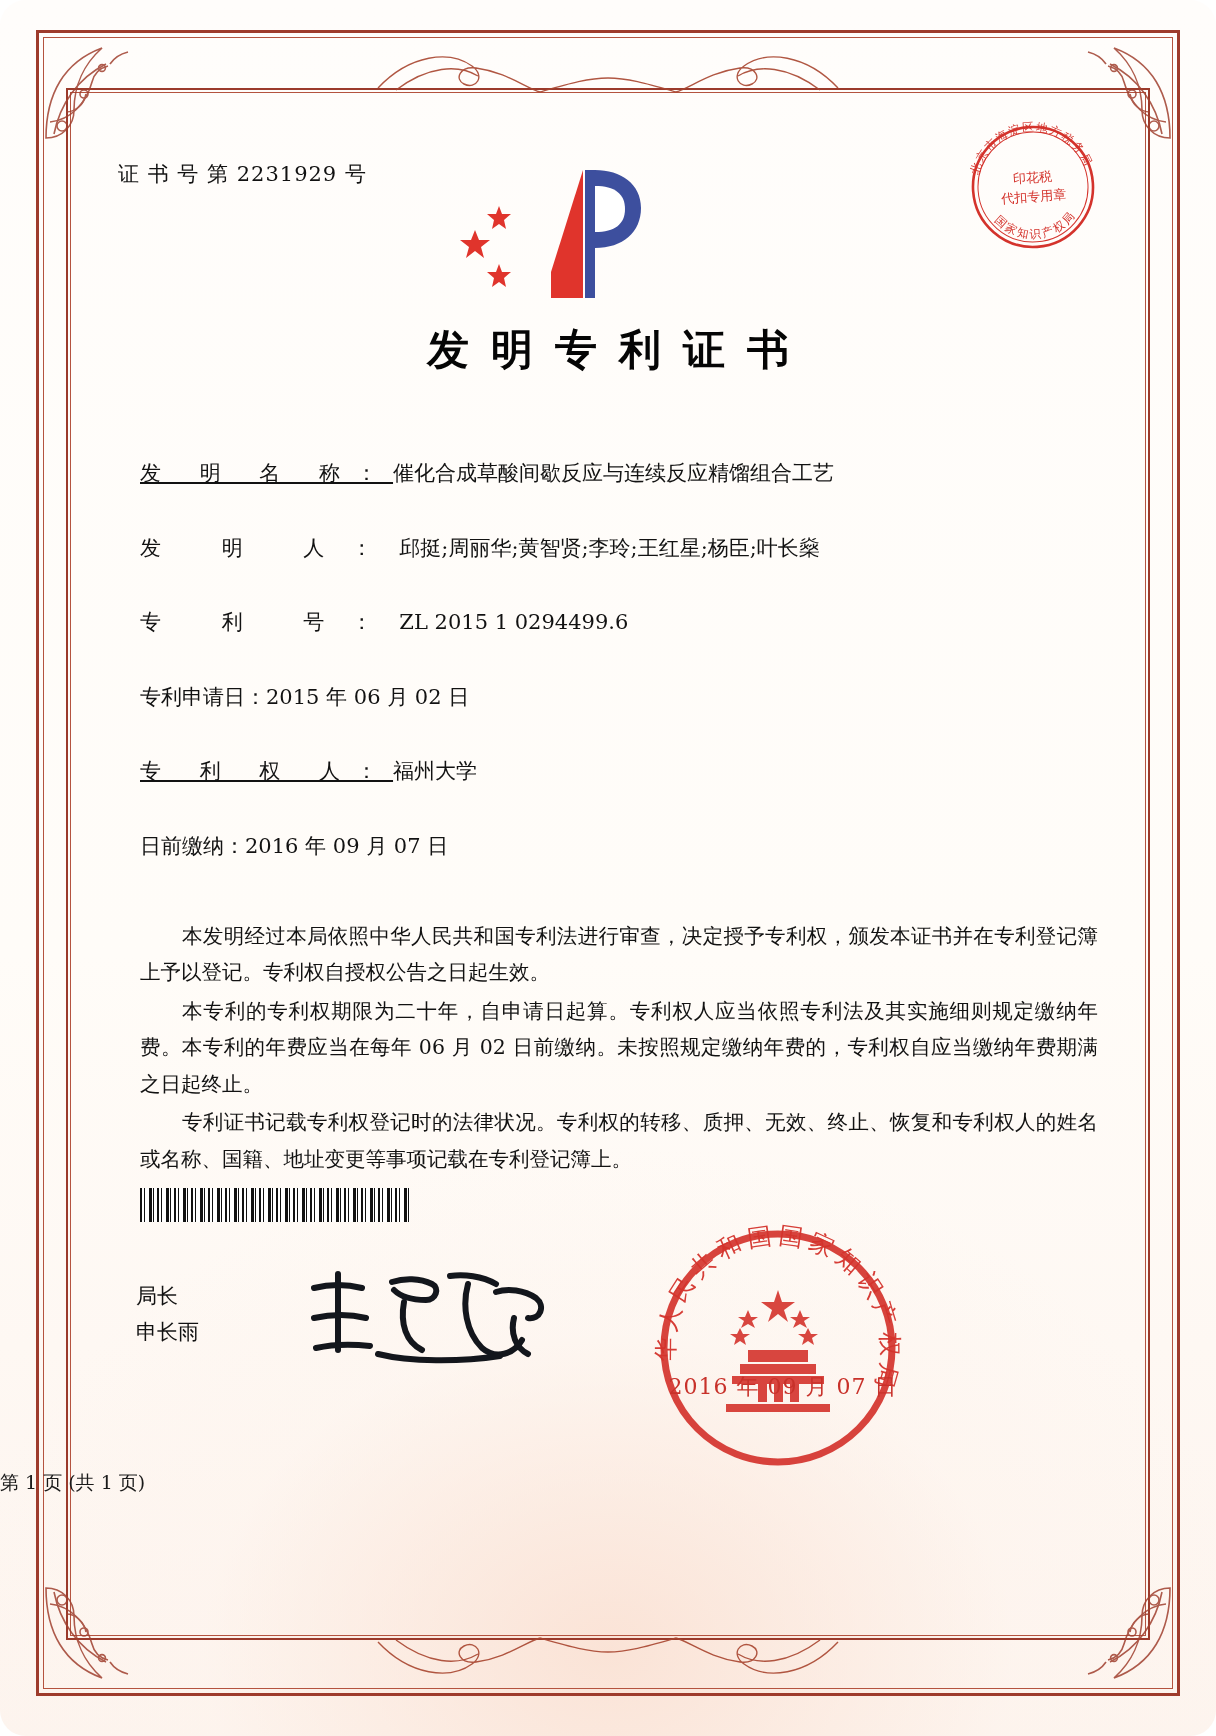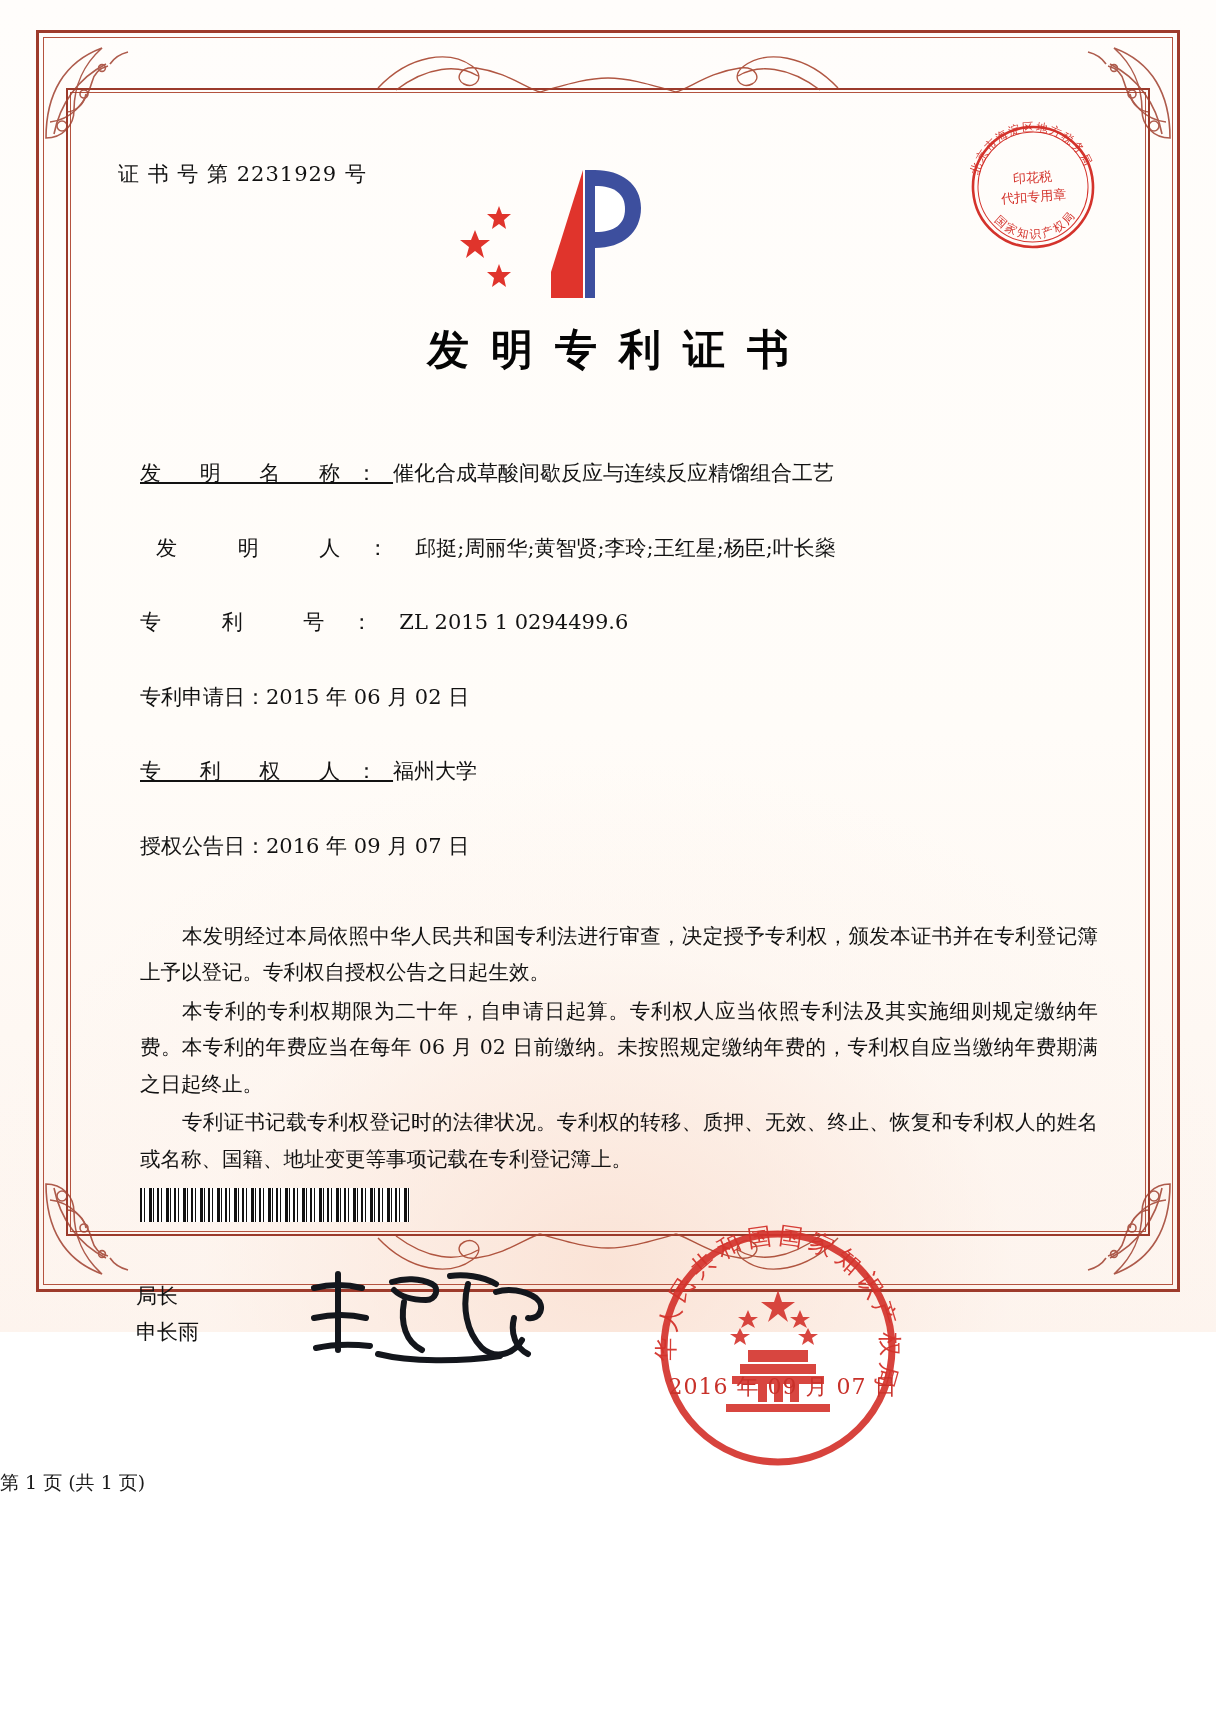--- a/index.html
+++ b/index.html
@@ -11,24 +11,25 @@
     width: 1216px;
     height: 1736px;
     font-family: "DejaVu Serif", "Liberation Serif", serif;
     color: #1a1a1a;
     overflow: hidden;
   }
 
   .page {
     position: relative;
     width: 1216px;
-    height: 1332px;
+    height: 1736px;
     background:
       radial-gradient(ellipse 900px 700px at 50% 95%, rgba(250,224,210,0.85) 0%, rgba(253,243,236,0.35) 45%, rgba(255,255,255,0) 72%),
       linear-gradient(180deg, #fffdfb 0%, #fffcf8 55%, #fdf4ee 100%);
+    border-radius: 26px;
   }
 
   
   .border-outer {
     position: absolute;
     left: 36px; top: 30px; right: 36px; bottom: 40px;
     border: 3px solid #9e3b2c;
     box-sizing: border-box;
   }
   .border-outer2 {
@@ -126,21 +127,21 @@
     white-space: nowrap;
     color: #121212;
   }
   .field .lbl {
     display: inline-block;
   }
   .field .val {
     display: inline;
   }
   .lbl-spread-4 { letter-spacing: 16px; text-decoration: underline; }
-  .lbl-spread-3 { letter-spacing: 27px; margin-left: 16px; }
+  .lbl-spread-3 { letter-spacing: 27px; }
   .lbl-spread-2 { letter-spacing: 27px; }
 
   
   .body-text {
     position: absolute;
     left: 128px; right: 118px; top: 918px;
     font-size: 20.5px;
     line-height: 1.78;
     color: #121212;
     text-align: justify;
@@ -346,21 +347,21 @@
     <div class="field">
       <span class="lbl lbl-spread-2">专 利 号：</span><span class="val">ZL 2015 1 0294499.6</span>
     </div>
     <div class="field">
       <span class="lbl">专利申请日：</span><span class="val">2015 年 06 月 02 日</span>
     </div>
     <div class="field">
       <span class="lbl lbl-spread-4">专 利 权 人：</span><span class="val">福州大学</span>
     </div>
     <div class="field">
-      <span class="lbl">授权公告日：</span><span class="val">2016 年 09 月 07 日</span>
+      <span class="lbl">日前缴纳：</span><span class="val">2016 年 09 月 07 日</span>
     </div>
   </div>
 
   <div class="body-text">
     <p>本发明经过本局依照中华人民共和国专利法进行审查，决定授予专利权，颁发本证书并在专利登记簿上予以登记。专利权自授权公告之日起生效。</p>
     <p>本专利的专利权期限为二十年，自申请日起算。专利权人应当依照专利法及其实施细则规定缴纳年费。本专利的年费应当在每年 06 月 02 日前缴纳。未按照规定缴纳年费的，专利权自应当缴纳年费期满之日起终止。</p>
     <p>专利证书记载专利权登记时的法律状况。专利权的转移、质押、无效、终止、恢复和专利权人的姓名或名称、国籍、地址变更等事项记载在专利登记簿上。</p>
   </div>
 
   <div class="barcode"></div>

